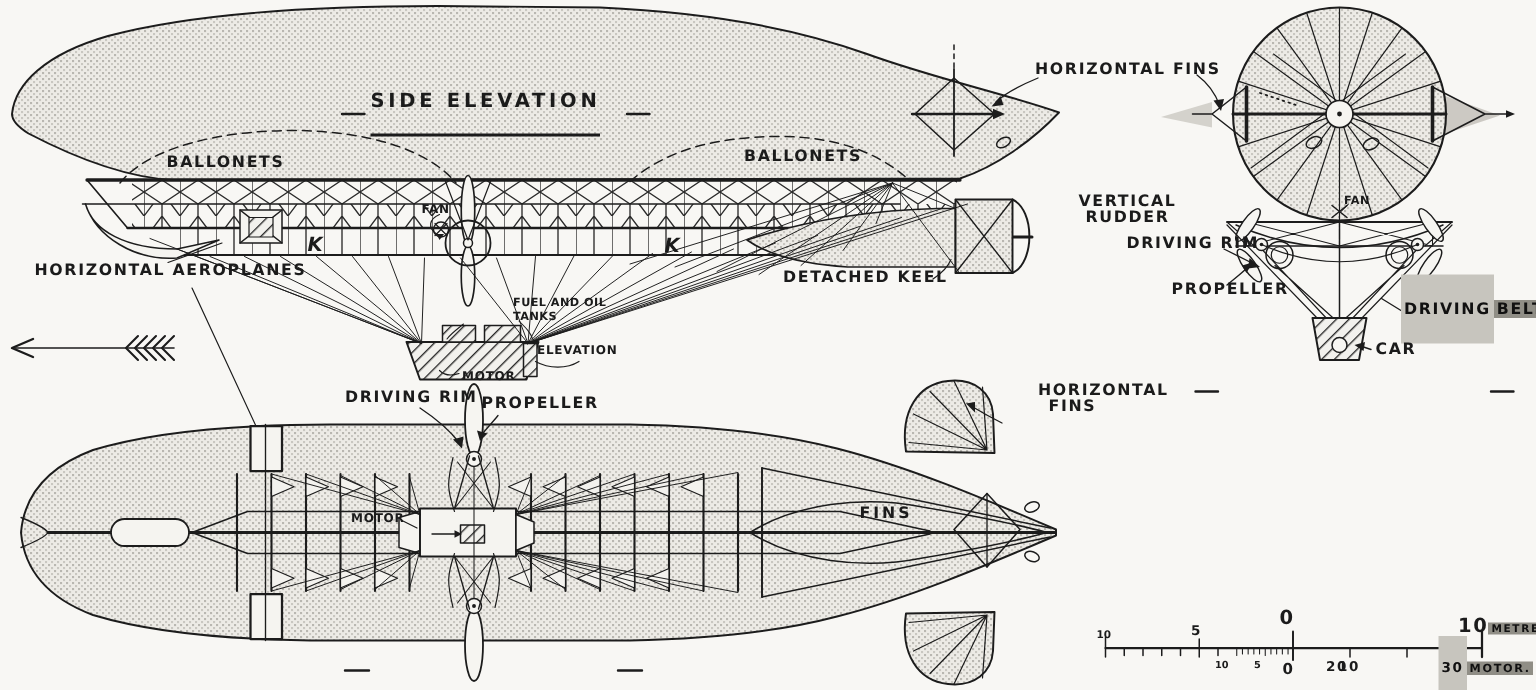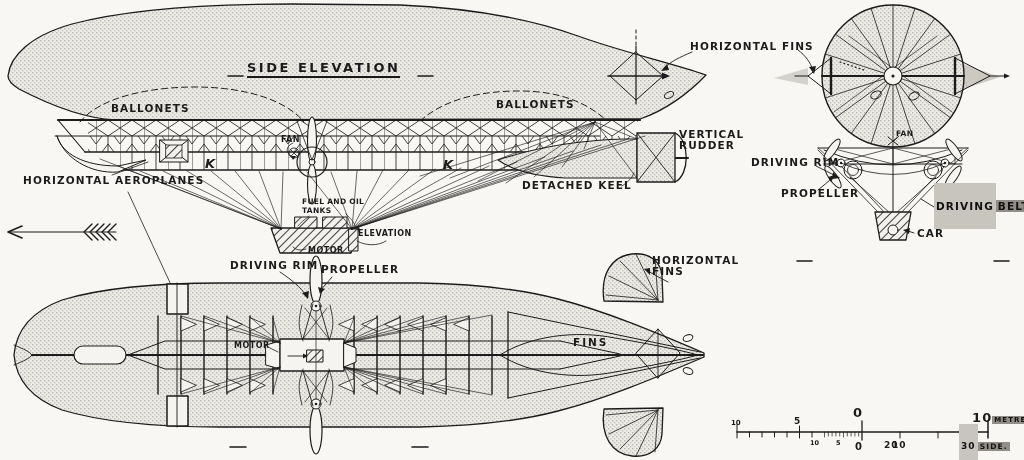--- a/index.html
+++ b/index.html
@@ -8,26 +8,26 @@
     background:#f8f7f4;
     font-family:"DejaVu Sans","Liberation Sans",sans-serif;
   }
   .canvas svg{position:absolute;left:0;top:0;}
   .lb{
     position:absolute;color:#1b1b1b;font-weight:700;
     font-size:10.5px;letter-spacing:1.1px;white-space:nowrap;line-height:11px;
   }
   .title{
     font-size:13px;letter-spacing:2.5px;border-bottom:2px solid #1b1b1b;
-    padding-bottom:3px;
+    padding-bottom:16px;
   }
   .sm{font-size:8px;letter-spacing:.5px;}
   .xs{font-size:7.5px;letter-spacing:.3px;}
   .kmark{font-size:13px;font-style:italic;letter-spacing:0;}
-  .twoline span{display:block;text-align:left;}
+  .twoline span{display:block;text-align:center;margin-left:40px;}
   .hl-dark{background:#908e86;padding:0 2px;color:#111;}
   .hl-light{background:#c7c5be;padding:17px 2px;color:#111;}
   .num-big{font-size:13px;font-weight:700;}
   .num-md{font-size:9px;font-weight:700;}
   .num-xs{font-size:6.5px;font-weight:700;letter-spacing:0;}
 </style>
 </head>
 <body>
 
 <div class="canvas">
@@ -326,16 +326,16 @@
 <div class="lb num-big" style="left:853px;top:407px">0</div>
 <div class="lb" style="left:972px;top:412px">
   <span class="num-big">10</span><span class="hl-dark" style="font-size:7px">METRES</span>
 </div>
 <div class="lb num-xs" style="left:810px;top:438px">10</div>
 <div class="lb num-xs" style="left:836px;top:438px">5</div>
 <div class="lb num-md" style="left:855px;top:441px;font-size:10px">0</div>
 <div class="lb num-md" style="left:892px;top:440px">10</div>
 <div class="lb num-md" style="left:884px;top:440px">20</div>
 <div class="lb" style="left:959px;top:440px">
-  <span class="hl-light num-md">30</span><span class="hl-dark" style="font-size:7.5px">SIDE.</span>
+  <span class="hl-light num-md">30</span><span class="hl-dark" style="font-size:7.5px">MOTOR.</span>
 </div>
 
 </div>
 
 </body></html>

